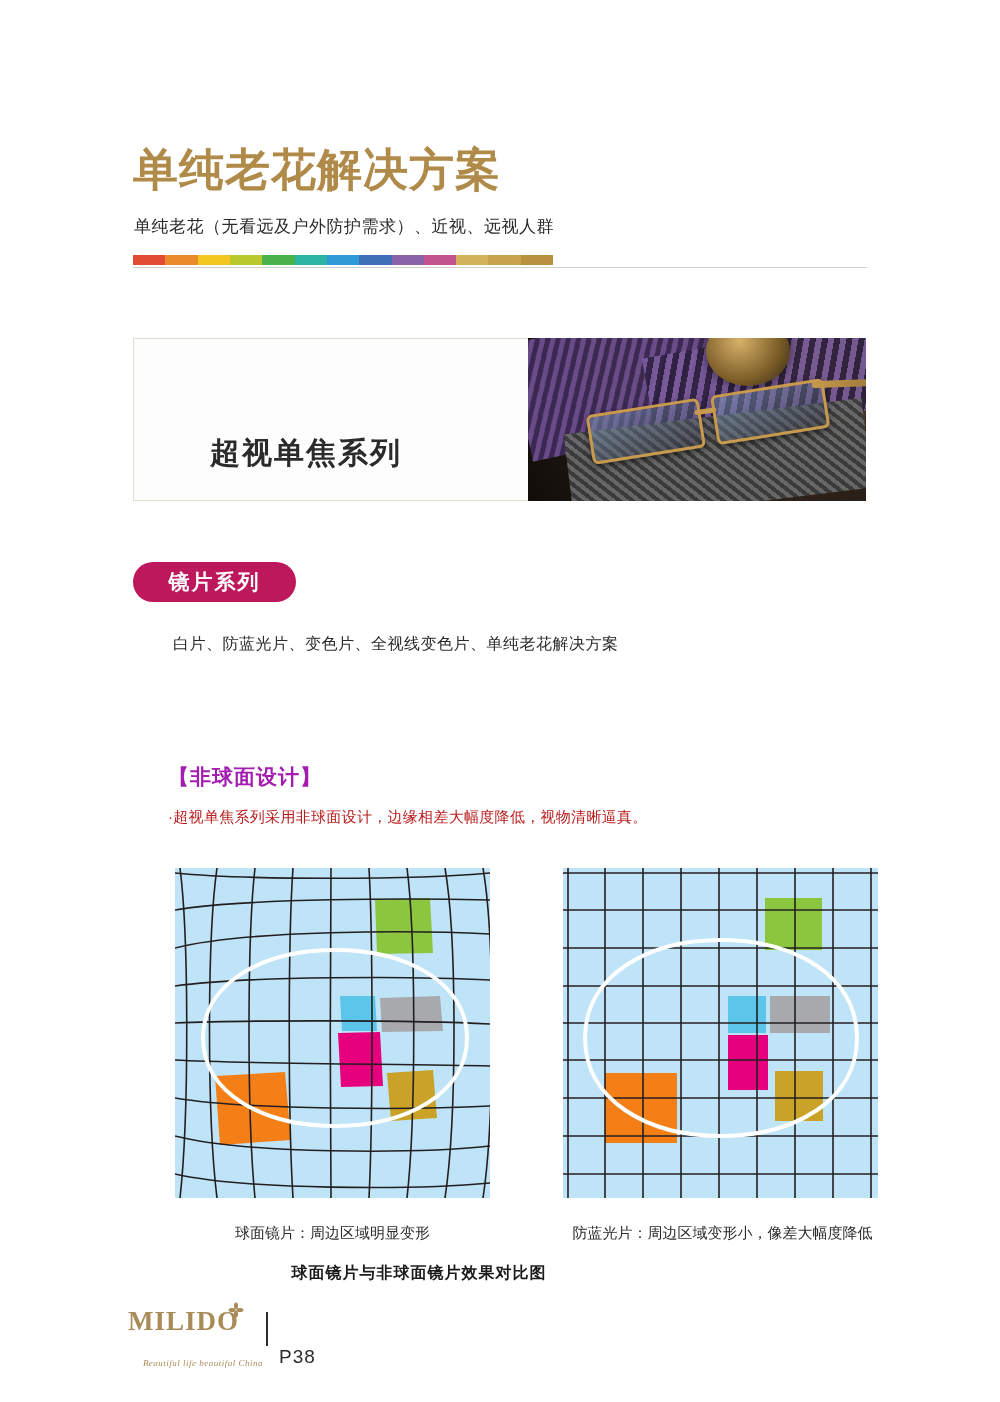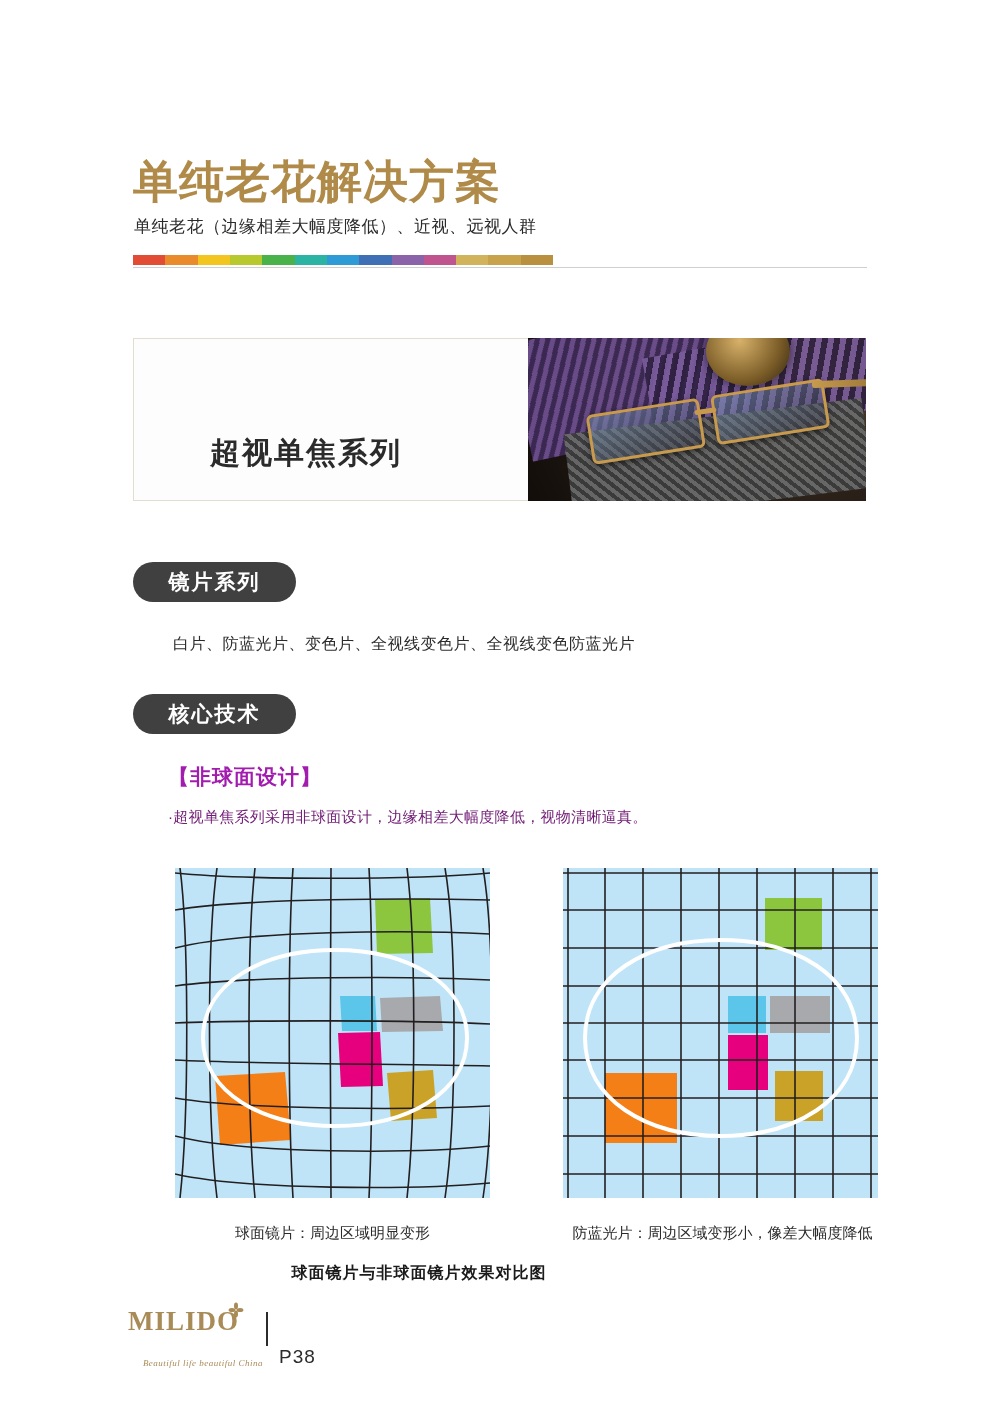--- a/index.html
+++ b/index.html
@@ -11,21 +11,20 @@
     position:relative;
     overflow:hidden;
   }
   .page{position:relative;width:1000px;height:1402px;}
 
   
   .title{
     position:absolute;left:133px;top:140px;
     font-size:45px;font-weight:bold;color:#b08a48;
     letter-spacing:1px;
-    margin-top:12px;
   }
   .subtitle{
     position:absolute;left:134px;top:215px;
     font-size:17px;color:#2b2b2b;letter-spacing:.5px;
   }
   .rule-wrap{position:absolute;left:133px;top:255px;width:734px;height:14px;}
   .rule-colors{display:flex;height:10px;width:420px;}
   .rule-colors div{flex:1 1 auto;height:10px;}
   .rule-line{position:absolute;left:0;top:12px;width:734px;height:1px;background:#cfcfcf;}
 
@@ -91,40 +90,40 @@
   }
   .hero-photo .temple{
     position:absolute;left:230px;top:14px;width:110px;height:7px;
     background:linear-gradient(90deg,#c79a4d,#7c5f2c);
     transform:rotate(7deg);border-radius:3px;
   }
 
   
   .pill{
     position:absolute;height:40px;
-    background:#404040;
+    background:#be185d;
     border-radius:20px;
     color:#ffffff;font-size:21px;font-weight:bold;
     display:flex;align-items:center;justify-content:center;
     letter-spacing:2px;
   }
   #pill-series{left:133px;top:562px;width:163px;}
   #pill-tech{left:133px;top:694px;width:163px;}
 
   .series-text{
     position:absolute;left:173px;top:634px;
     font-size:16px;color:#2b2b2b;letter-spacing:.5px;
   }
   .tech-heading{
     position:absolute;left:168px;top:763px;
     font-size:21px;font-weight:bold;color:#a21caf;letter-spacing:1px;
   }
   .tech-bullet{
     position:absolute;left:168px;top:808px;
-    font-size:15px;color:#701a75;letter-spacing:.3px;
+    font-size:15px;color:#b91c1c;letter-spacing:.3px;
   }
 
   
   .figure{
     position:absolute;top:868px;width:315px;height:330px;
     background:#bfe4f7;
     overflow:hidden;
   }
   #fig-left{left:175px;}
   #fig-right{left:563px;}
@@ -164,21 +163,21 @@
   .pagediv{
     position:absolute;left:266px;top:1312px;width:2px;height:34px;background:#2b2b2b;
   }
 </style>
 </head>
 <body>
 
 <div class="page">
 
   <div class="title">单纯老花解决方案</div>
-  <div class="subtitle">单纯老花（边缘相差大幅度降低）、近视、远视人群</div>
+  <div class="subtitle">单纯老花（无看远及户外防护需求）、近视、远视人群</div>
 
   <div class="rule-wrap">
     <div class="rule-colors" id="rule-colors">
         <div style="background: rgb(226, 75, 52);"></div>
         <div style="background: rgb(233, 139, 42);"></div>
         <div style="background: rgb(243, 197, 31);"></div>
         <div style="background: rgb(183, 201, 44);"></div>
         <div style="background: rgb(73, 179, 74);"></div>
         <div style="background: rgb(43, 179, 163);"></div>
         <div style="background: rgb(47, 155, 214);"></div>
@@ -202,23 +201,22 @@
     <div class="graycloth"></div>
     <div class="frame">
       <div class="lens l"></div>
       <div class="lens r"></div>
       <div class="bridge"></div>
       <div class="temple"></div>
     </div>
   </div>
 
   <div class="pill" id="pill-series">镜片系列</div>
-  <div class="series-text">白片、防蓝光片、变色片、全视线变色片、全视线变色防蓝光片</div>
-
-  <div class="pill" id="pill-tech">核心技术</div>
+  <div class="series-text">白片、防蓝光片、变色片、全视线变色片、单纯老花解决方案</div>
+
   <div class="tech-heading">【非球面设计】</div>
   <div class="tech-bullet">·超视单焦系列采用非球面设计，边缘相差大幅度降低，视物清晰逼真。</div>
 
   <div class="figure" id="fig-left">
     <svg class="grid-svg" viewBox="0 0 315 330" preserveAspectRatio="none">
 
       <polygon points="200,32 255,30 258,85 202,86" fill="#8cc63f"></polygon>
       <polygon points="165,128 200,128 202,163 167,163" fill="#5bc6ea"></polygon>
       <polygon points="205,130 265,128 268,163 207,164" fill="#a7a9ac"></polygon>
       <polygon points="163,165 205,164 208,218 166,219" fill="#e6007e"></polygon>

